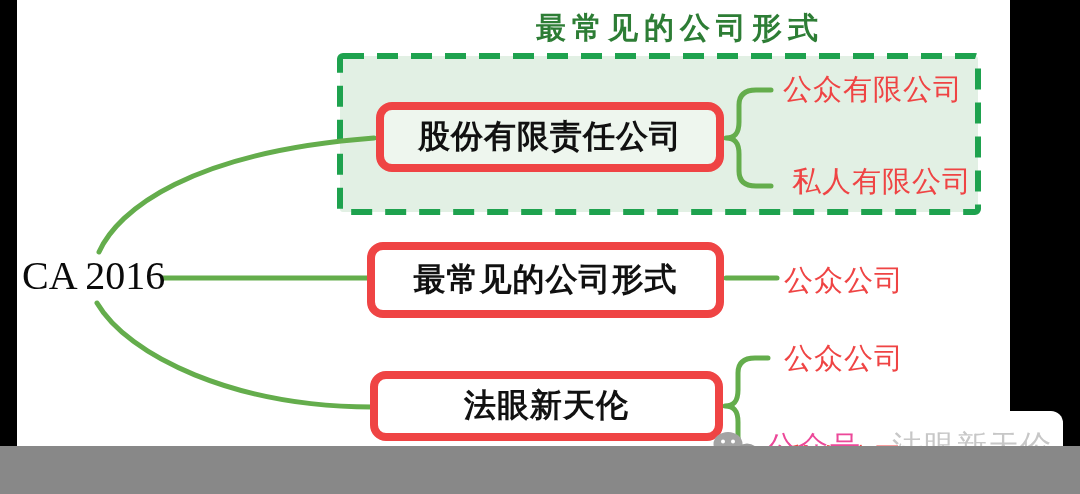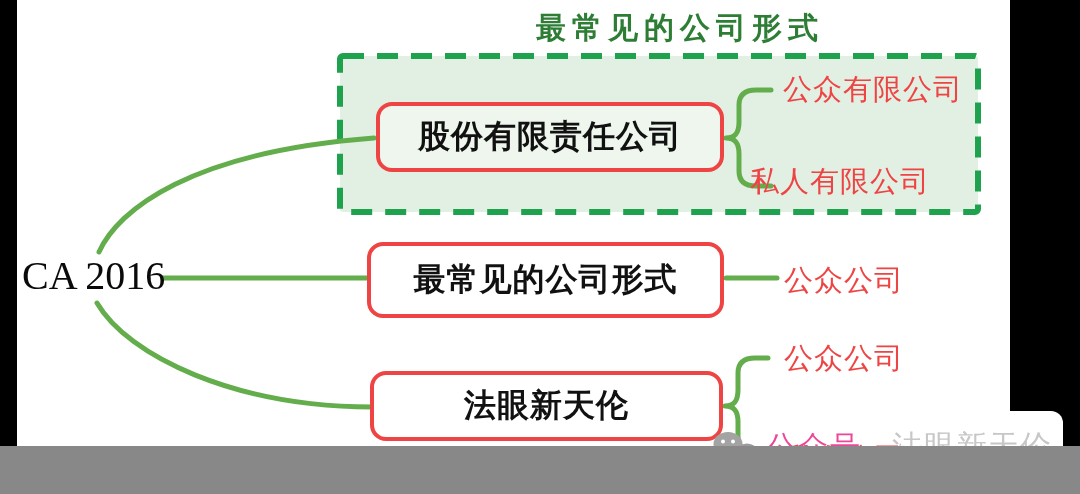--- a/index.html
+++ b/index.html
@@ -6,34 +6,34 @@
   .canvas{
     position:relative;width:1080px;height:446px;background:#ffffff;overflow:hidden;
     font-family:"Liberation Sans","DejaVu Sans",sans-serif;
   }
   .lines{position:absolute;left:0;top:0;width:1080px;height:494px;z-index:1;}
   .group-title{
     position:absolute;left:536px;top:10px;width:300px;height:36px;line-height:36px;
     font-size:30px;font-weight:700;letter-spacing:6px;color:#2d7d35;z-index:2;white-space:nowrap;
   }
   .node{
-    position:absolute;z-index:2;border:4px solid #ef4444;border-radius:16px;
+    position:absolute;z-index:2;border:8px solid #ef4444;border-radius:16px;
     display:flex;align-items:center;justify-content:center;
     font-size:32px;font-weight:600;color:#111;letter-spacing:1px;white-space:nowrap;
     box-sizing:border-box;background:#ffffff;
   }
   .node.n1{left:376px;top:102px;width:348px;height:70px;background:#eef6ee;}
   .node.n2{left:367px;top:242px;width:357px;height:76px;}
   .node.n3{left:370px;top:371px;width:353px;height:70px;}
   .leaf{
     position:absolute;z-index:2;font-size:29px;font-weight:500;color:#ef4444;
     letter-spacing:1px;line-height:34px;white-space:nowrap;
   }
   .leaf.l1a{left:783px;top:72px;}
-  .leaf.l1b{left:750px;top:164px;}
+  .leaf.l1b{left:792px;top:164px;}
   .leaf.l2a{left:784px;top:263px;}
   .leaf.l3a{left:784px;top:341px;}
   .leaf.l3b{left:784px;top:441px;z-index:6;}
   .root-label{
     position:absolute;left:22px;top:254px;height:44px;line-height:44px;z-index:2;
     font-family:Liberation Serif, serif;font-size:40px;color:#0a0a0a;white-space:nowrap;
   }
   .bar{position:absolute;background:#000;z-index:3;}
   .bar-left{left:0;top:0;width:17px;height:494px;}
   .bar-right{left:1010px;top:0;width:70px;height:494px;}

